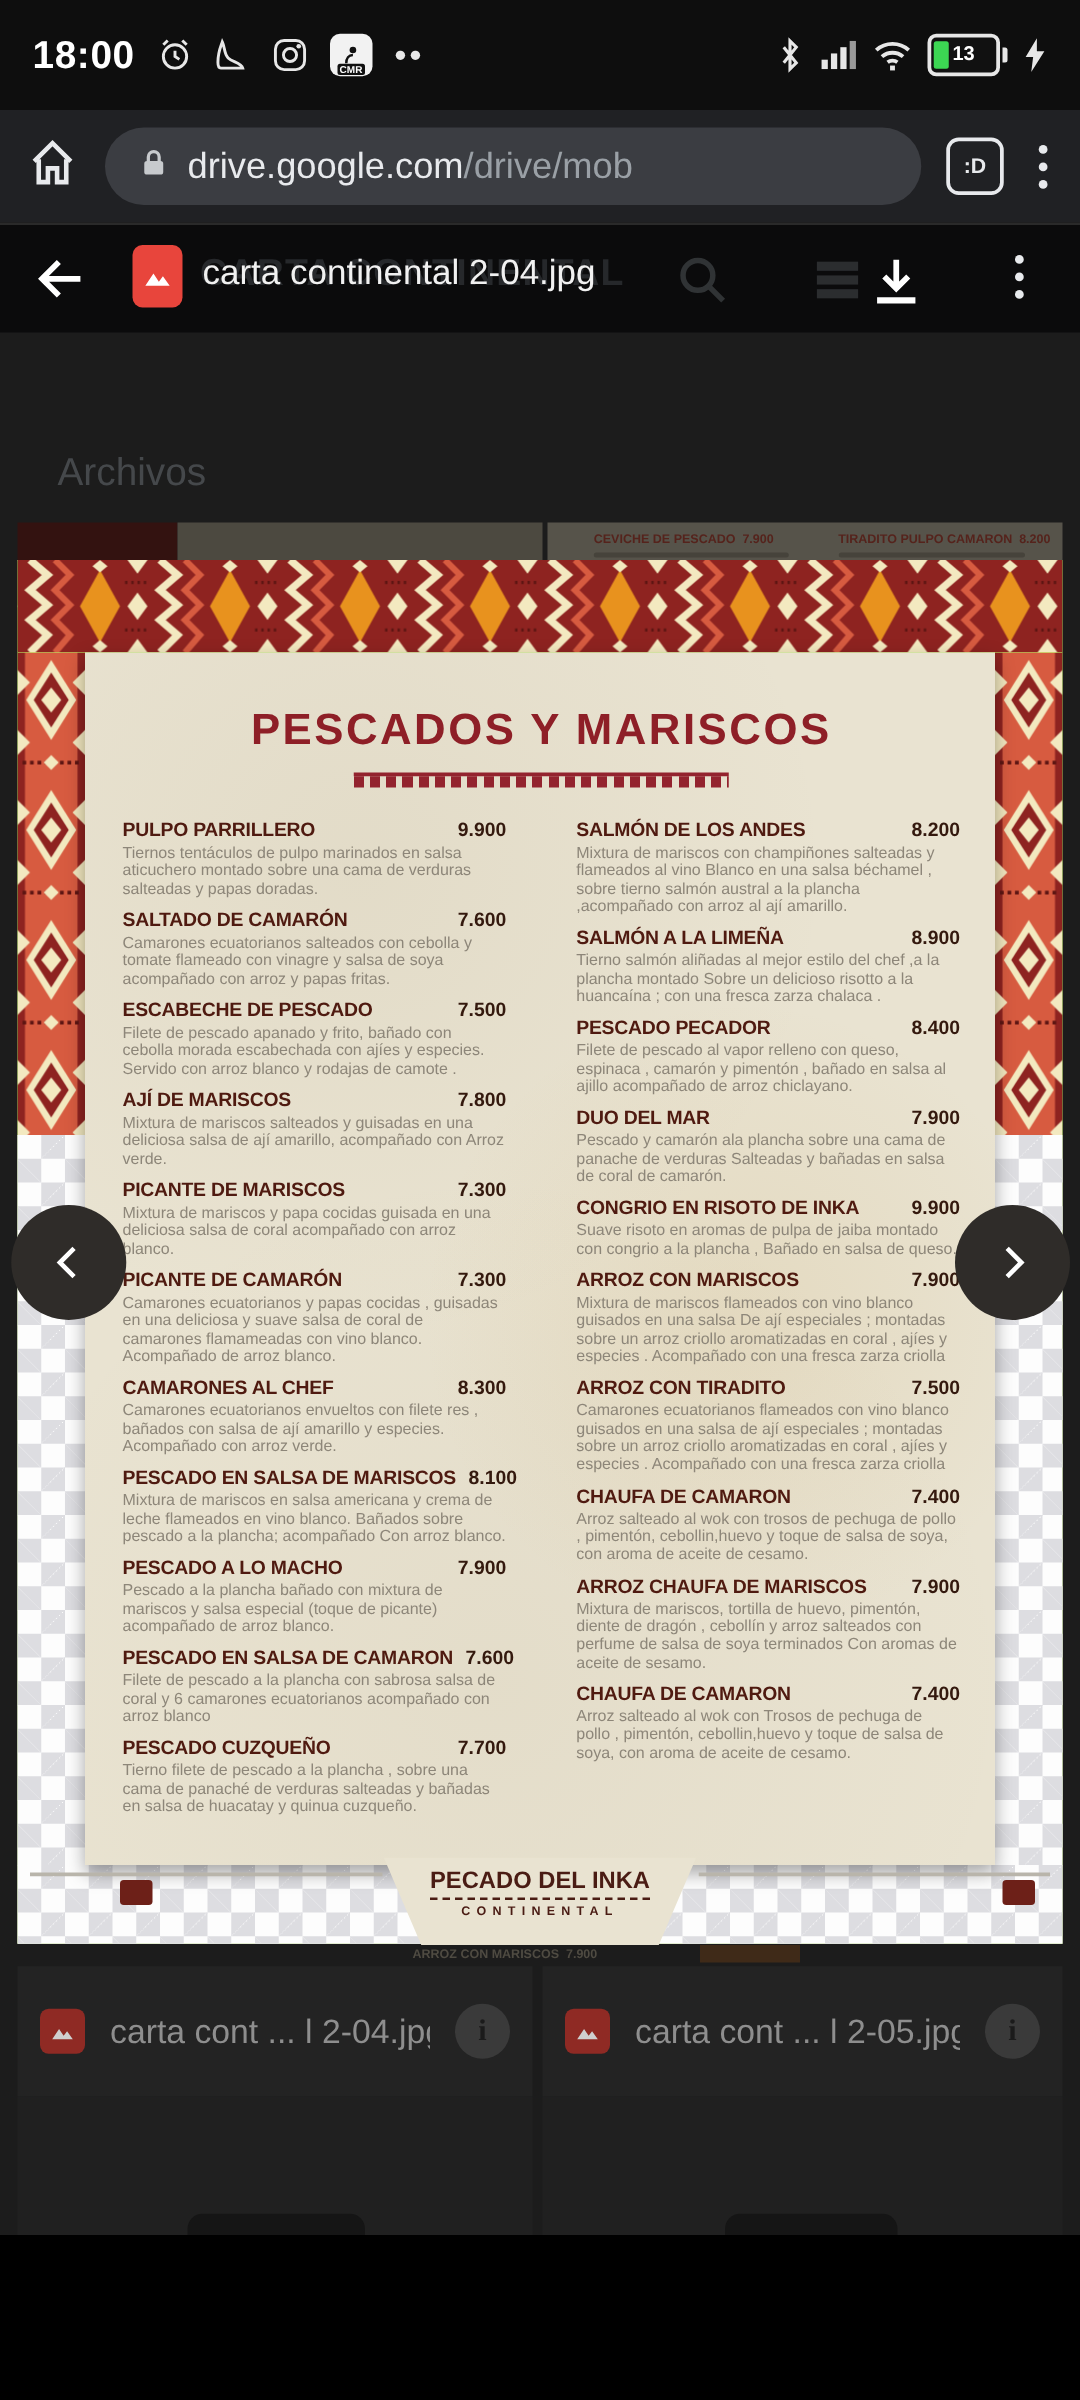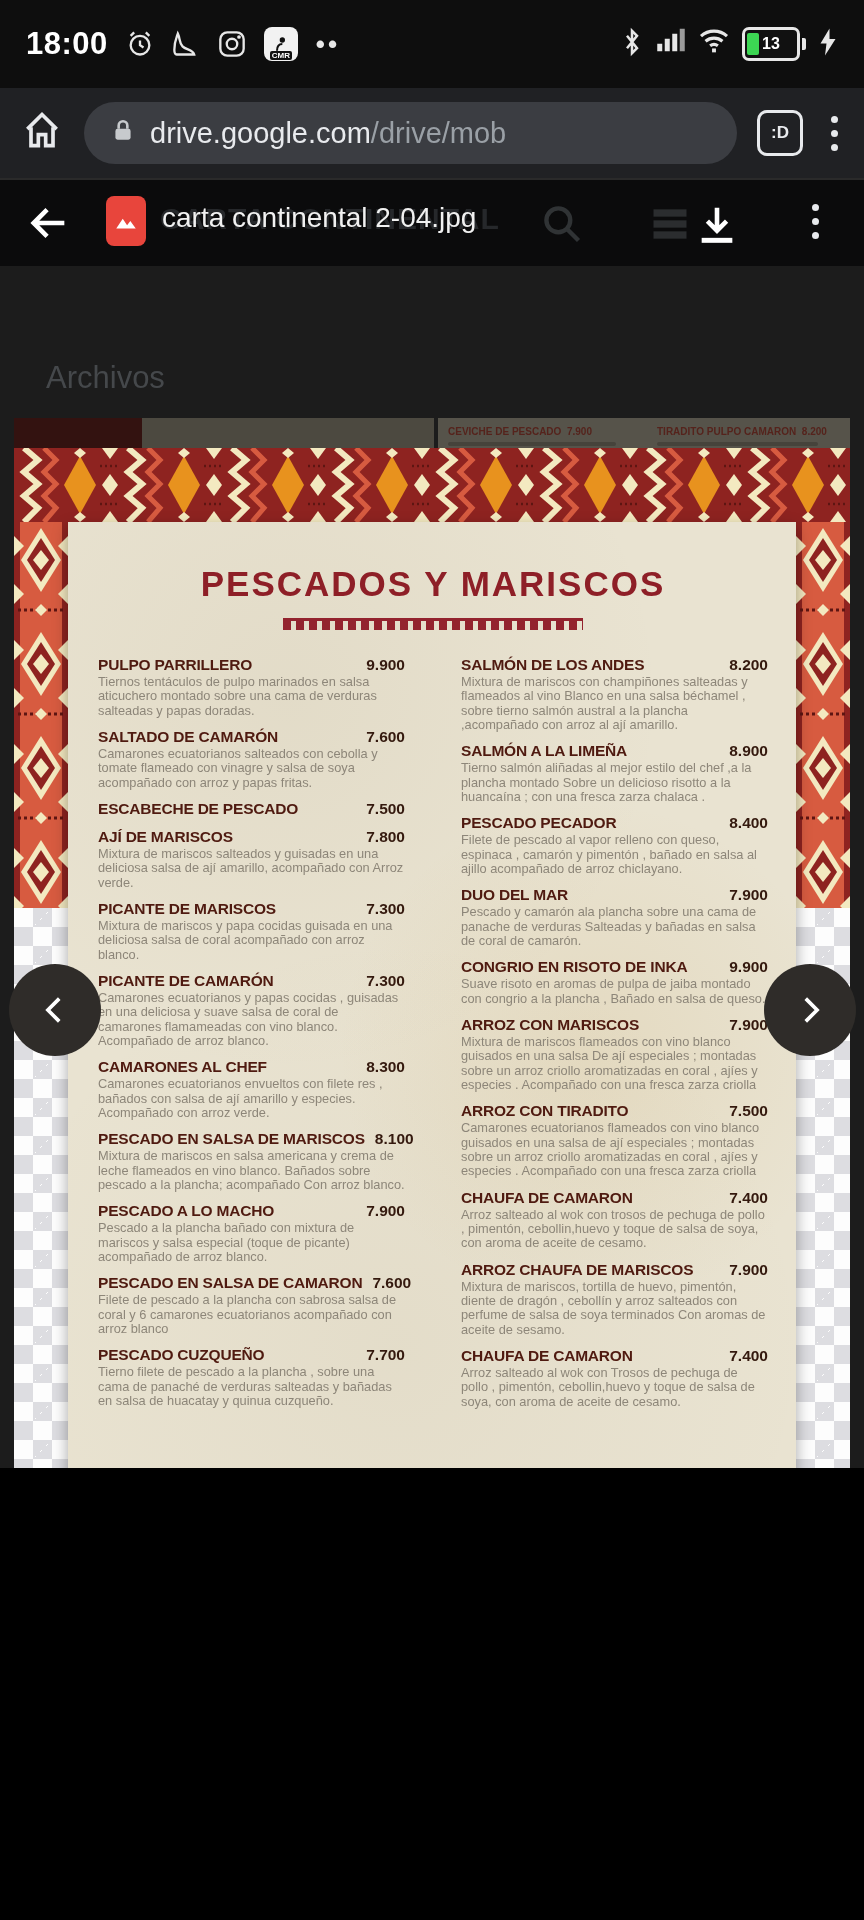--- a/index.html
+++ b/index.html
@@ -1,25 +1,25 @@
 <!DOCTYPE html>
 <html><head>
 <meta charset="utf-8">
 <style>
   html,body{margin:0;padding:0;background:#000;}
-  #screen{position:relative;width:864px;height:1468px;overflow:hidden;background:#1c1c1c;
+  #screen{position:relative;width:864px;height:1788px;overflow:hidden;background:#1c1c1c;
           font-family:"Liberation Sans",sans-serif;}
   .abs{position:absolute;}
 
   
   .statusbar{top:0;left:0;width:864px;height:88px;background:#0e0e0e;display:flex;align-items:center;
              padding:0 26px;box-sizing:border-box;color:#fff;gap:18px;}
   .clock{font-size:31px;font-weight:700;letter-spacing:.5px;}
   .sico{display:flex;align-items:center;}
-  .sb-right{margin-left:auto;display:flex;align-items:flex-start;gap:12px;}
+  .sb-right{margin-left:auto;display:flex;align-items:center;gap:12px;}
   .battery{display:flex;align-items:center;gap:2px;}
   .batt-body{width:52px;height:28px;border:3px solid #e7e7e7;border-radius:7px;display:flex;align-items:center;
              overflow:hidden;background:#111;}
   .batt-fill{width:12px;height:22px;margin-left:2px;border-radius:2px;}
   .batt-num{color:#fff;font-size:16px;font-weight:700;margin-left:3px;}
   .batt-nub{width:4px;height:12px;background:#e7e7e7;border-radius:0 2px 2px 0;}
 
   
   .toolbar{top:88px;left:0;width:864px;height:90px;background:#202124;display:flex;align-items:center;
            padding:0 20px;box-sizing:border-box;}
@@ -234,21 +234,21 @@
         <i></i>
         <i></i>
       </span>
   </div>
 
   <span class="abs archivos">Archivos</span>
 
   <div class="abs fragstrip" style="left:14px;width:128px;background:#331210;"></div>
   <div class="abs fragstrip" style="left:142px;width:292px;background:#4c4940;"></div>
   <div class="abs fragstrip" style="left:438px;width:412px;background:#56534a;display:flex;gap:26px;padding:3px 10px;box-sizing:border-box;">
-    <span style="flex:1;min-width:0;">
+    <span style="flex:1;min-width:0;margin-left:27px;">
       <span class="frag-name"><span>CEVICHE DE PESCADO</span>&nbsp;&nbsp;<span>7.900</span></span>
       <span class="frag-line" style="width:92%;display:block;"></span>
     </span>
     <span style="flex:1;min-width:0;">
       <span class="frag-name"><span>TIRADITO PULPO CAMARON</span>&nbsp;&nbsp;<span>8.200</span></span>
       <span class="frag-line" style="width:88%;display:block;"></span>
     </span>
   </div>
 
   <div class="abs imgwrap">
@@ -318,20 +318,21 @@
                 <span class="pr">7.600</span>
               </div>
               <div class="ds">Camarones ecuatorianos salteados con cebolla y tomate flameado con vinagre y salsa de soya acompañado con arroz y papas fritas.</div>
             </div>
 
             <div class="item">
               <div class="irow">
                 <span class="nm">ESCABECHE DE PESCADO</span>
                 <span class="pr">7.500</span>
               </div>
+              <div class="ds">Filete de pescado apanado y frito, bañado con cebolla morada escabechada con ajíes y especies. Servido con arroz blanco y rodajas de camote .</div>
             </div>
 
             <div class="item">
               <div class="irow">
                 <span class="nm">AJÍ DE MARISCOS</span>
                 <span class="pr">7.800</span>
               </div>
               <div class="ds">Mixtura de mariscos salteados y guisadas en una deliciosa salsa de ají amarillo, acompañado con Arroz verde.</div>
             </div>
 

